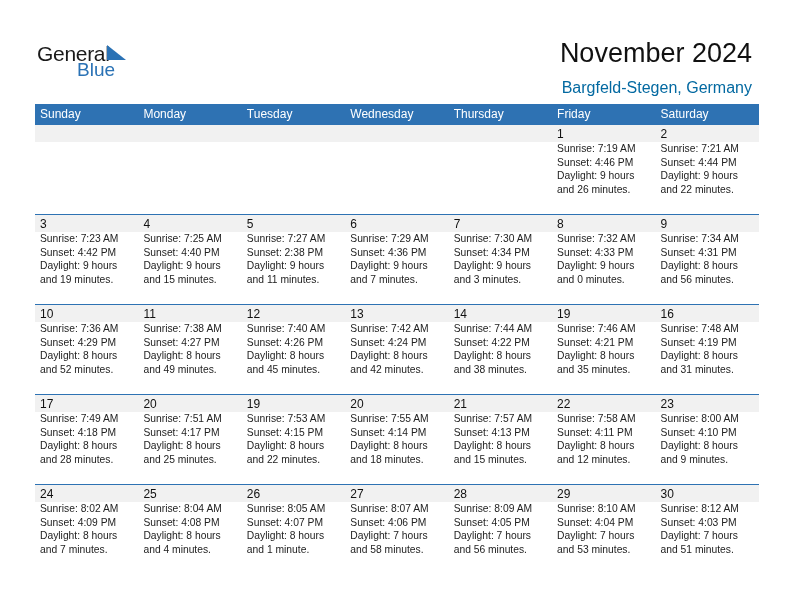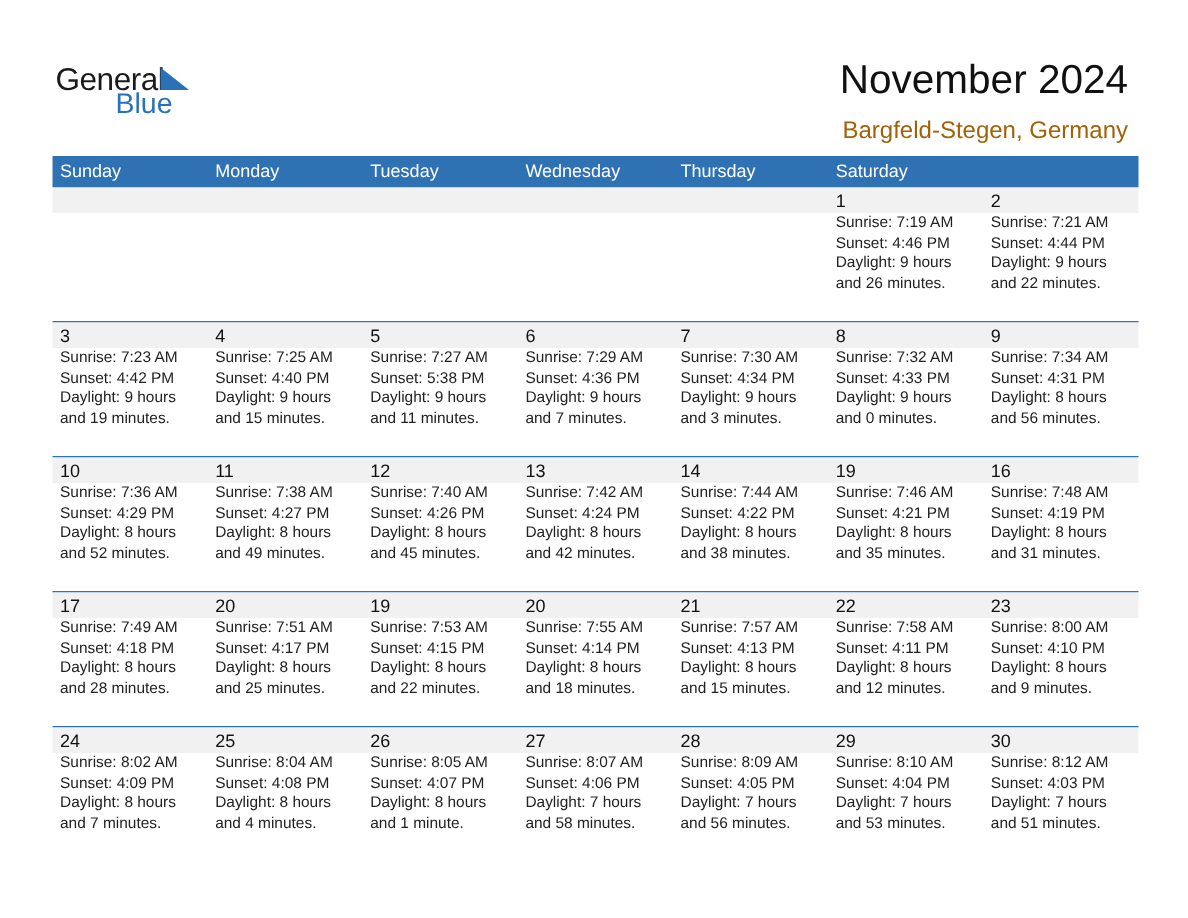--- a/index.html
+++ b/index.html
@@ -4,21 +4,21 @@
 <style>
   html, body { margin: 0; padding: 0; background: #ffffff; }
   body { width: 792px; height: 612px; position: relative; overflow: hidden;
          font-family: "Liberation Sans", "DejaVu Sans", sans-serif; color: #111; }
   .logo { position: absolute; left: 37px; top: 42px; width: 100px; height: 40px; }
   .logo .general { position: absolute; left: 0; top: 0; font-size: 21px; color: #1a1a1a; letter-spacing: -0.3px; text-align: center; }
   .logo .blue { position: absolute; left: 40px; top: 17px; font-size: 19px; color: #2a72b5; }
   .logo .tri { position: absolute; left: 70px; top: 3px; width: 0; height: 0;
                border-left: 19px solid #2a72b5; border-top: 15px solid transparent; }
   .title { position: absolute; right: 40px; top: 38px; font-size: 27px; color: #111; }
-  .subtitle { position: absolute; right: 40px; top: 79px; font-size: 16px; color: #a16207; }
+  .subtitle { position: absolute; right: 40px; top: 79px; font-size: 16px; color: #0369a1; }
   .cal { position: absolute; left: 35px; top: 104px; width: 724px; }
   .hdr { display: flex; background: #2e72b3; height: 21px; }
   .hdr div { width: 103.43px; color: #fff; font-size: 12px; line-height: 21px; padding-left: 5px; box-sizing: border-box; }
   .week { border-top: 1px solid #2e72b3; height: 89px; position: relative; }
   .week:first-of-type { border-top: none; }
   .week .strip { position: absolute; left: 0; right: 0; top: 0; height: 17px; background: #f1f1f1; }
   .week .cells { position: absolute; left: 0; top: 0; display: flex; }
   .cell { width: 103.43px; box-sizing: border-box; padding-left: 5px; }
   .cell .num { font-size: 12px; height: 17px; line-height: 18px; color: #111; }
   .cell .line { font-size: 10.3px; line-height: 13.5px; color: #222; white-space: nowrap; }
@@ -35,20 +35,21 @@
 <div class="title">November 2024</div>
 <div class="subtitle">Bargfeld-Stegen, Germany</div>
 
 <div class="cal">
   <div class="hdr">
     <div>Sunday</div>
     <div>Monday</div>
     <div>Tuesday</div>
     <div>Wednesday</div>
     <div>Thursday</div>
+    <div>Friday</div>
     <div>Saturday</div>
   </div>
   <div id="weeks">
       <div class="week">
         <div class="strip"></div>
         <div class="cells">
           <div class="cell">
             <div class="num"></div>
             <div class="line"></div>
             <div class="line"></div>
@@ -112,21 +113,21 @@
           <div class="cell">
             <div class="num">4</div>
             <div class="line">Sunrise: 7:25 AM</div>
             <div class="line">Sunset: 4:40 PM</div>
             <div class="line">Daylight: 9 hours</div>
             <div class="line">and 15 minutes.</div>
           </div>
           <div class="cell">
             <div class="num">5</div>
             <div class="line">Sunrise: 7:27 AM</div>
-            <div class="line">Sunset: 5:38 PM</div>
+            <div class="line">Sunset: 2:38 PM</div>
             <div class="line">Daylight: 9 hours</div>
             <div class="line">and 11 minutes.</div>
           </div>
           <div class="cell">
             <div class="num">6</div>
             <div class="line">Sunrise: 7:29 AM</div>
             <div class="line">Sunset: 4:36 PM</div>
             <div class="line">Daylight: 9 hours</div>
             <div class="line">and 7 minutes.</div>
           </div>

